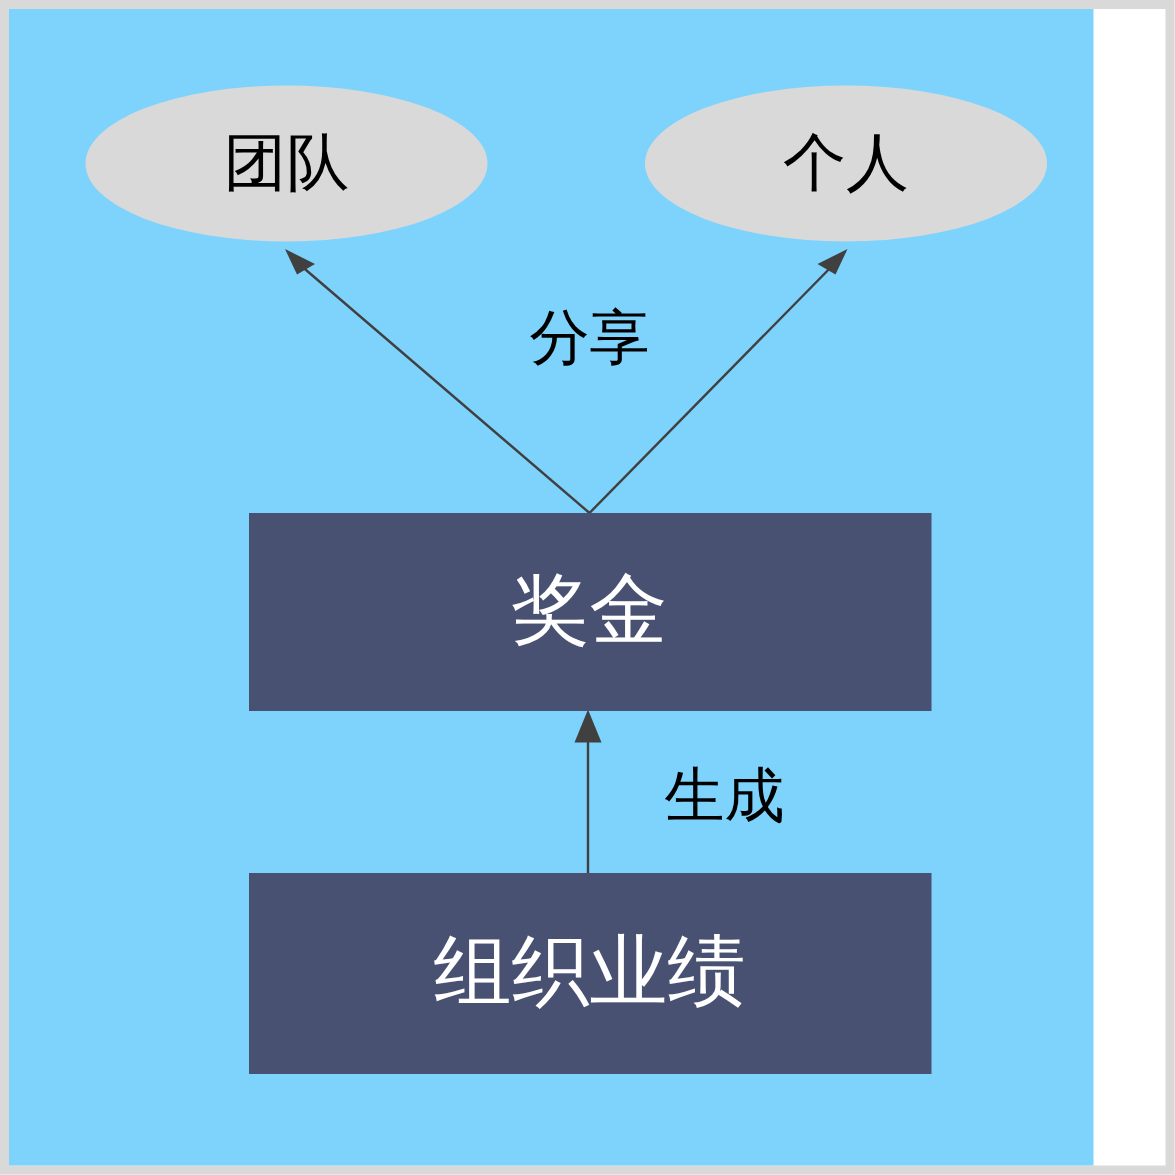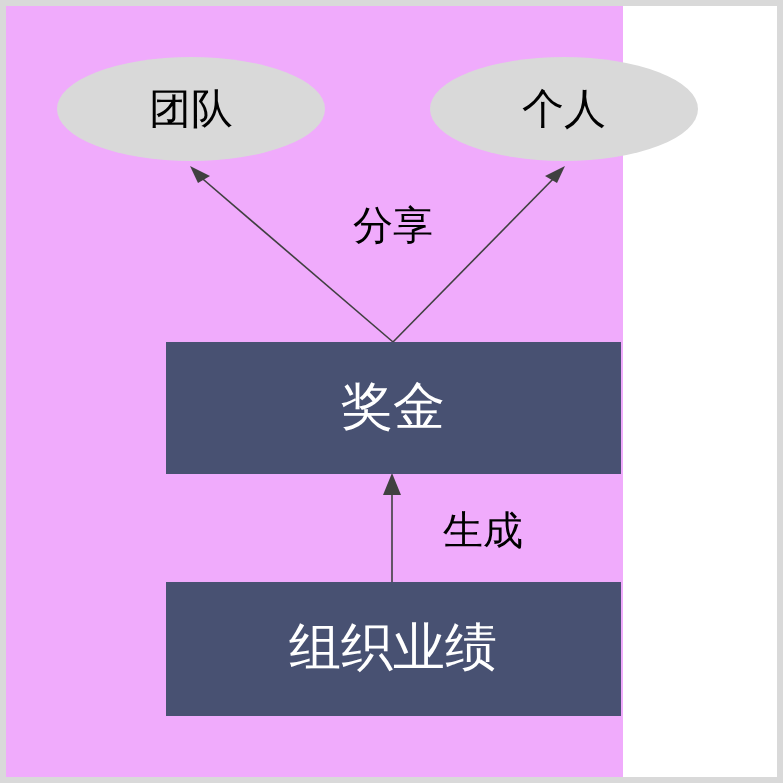--- a/index.html
+++ b/index.html
@@ -18,23 +18,23 @@
     width: 783px;
     height: 783px;
     background: #ffffff;
     box-sizing: border-box;
     border: 6px solid #d9d9d9;
   }
   #diagram-surface {
     position: absolute;
     left: 0;
     top: 0;
-    width: 617px;
+    width: 723px;
     height: 771px;
-    background: #f0abfc;
+    background: #7dd3fc;
   }
   svg.diagram {
     position: absolute;
     left: 0;
     top: 0;
     width: 771px;
     height: 771px;
     display: block;
   }
   .node-ellipse {

